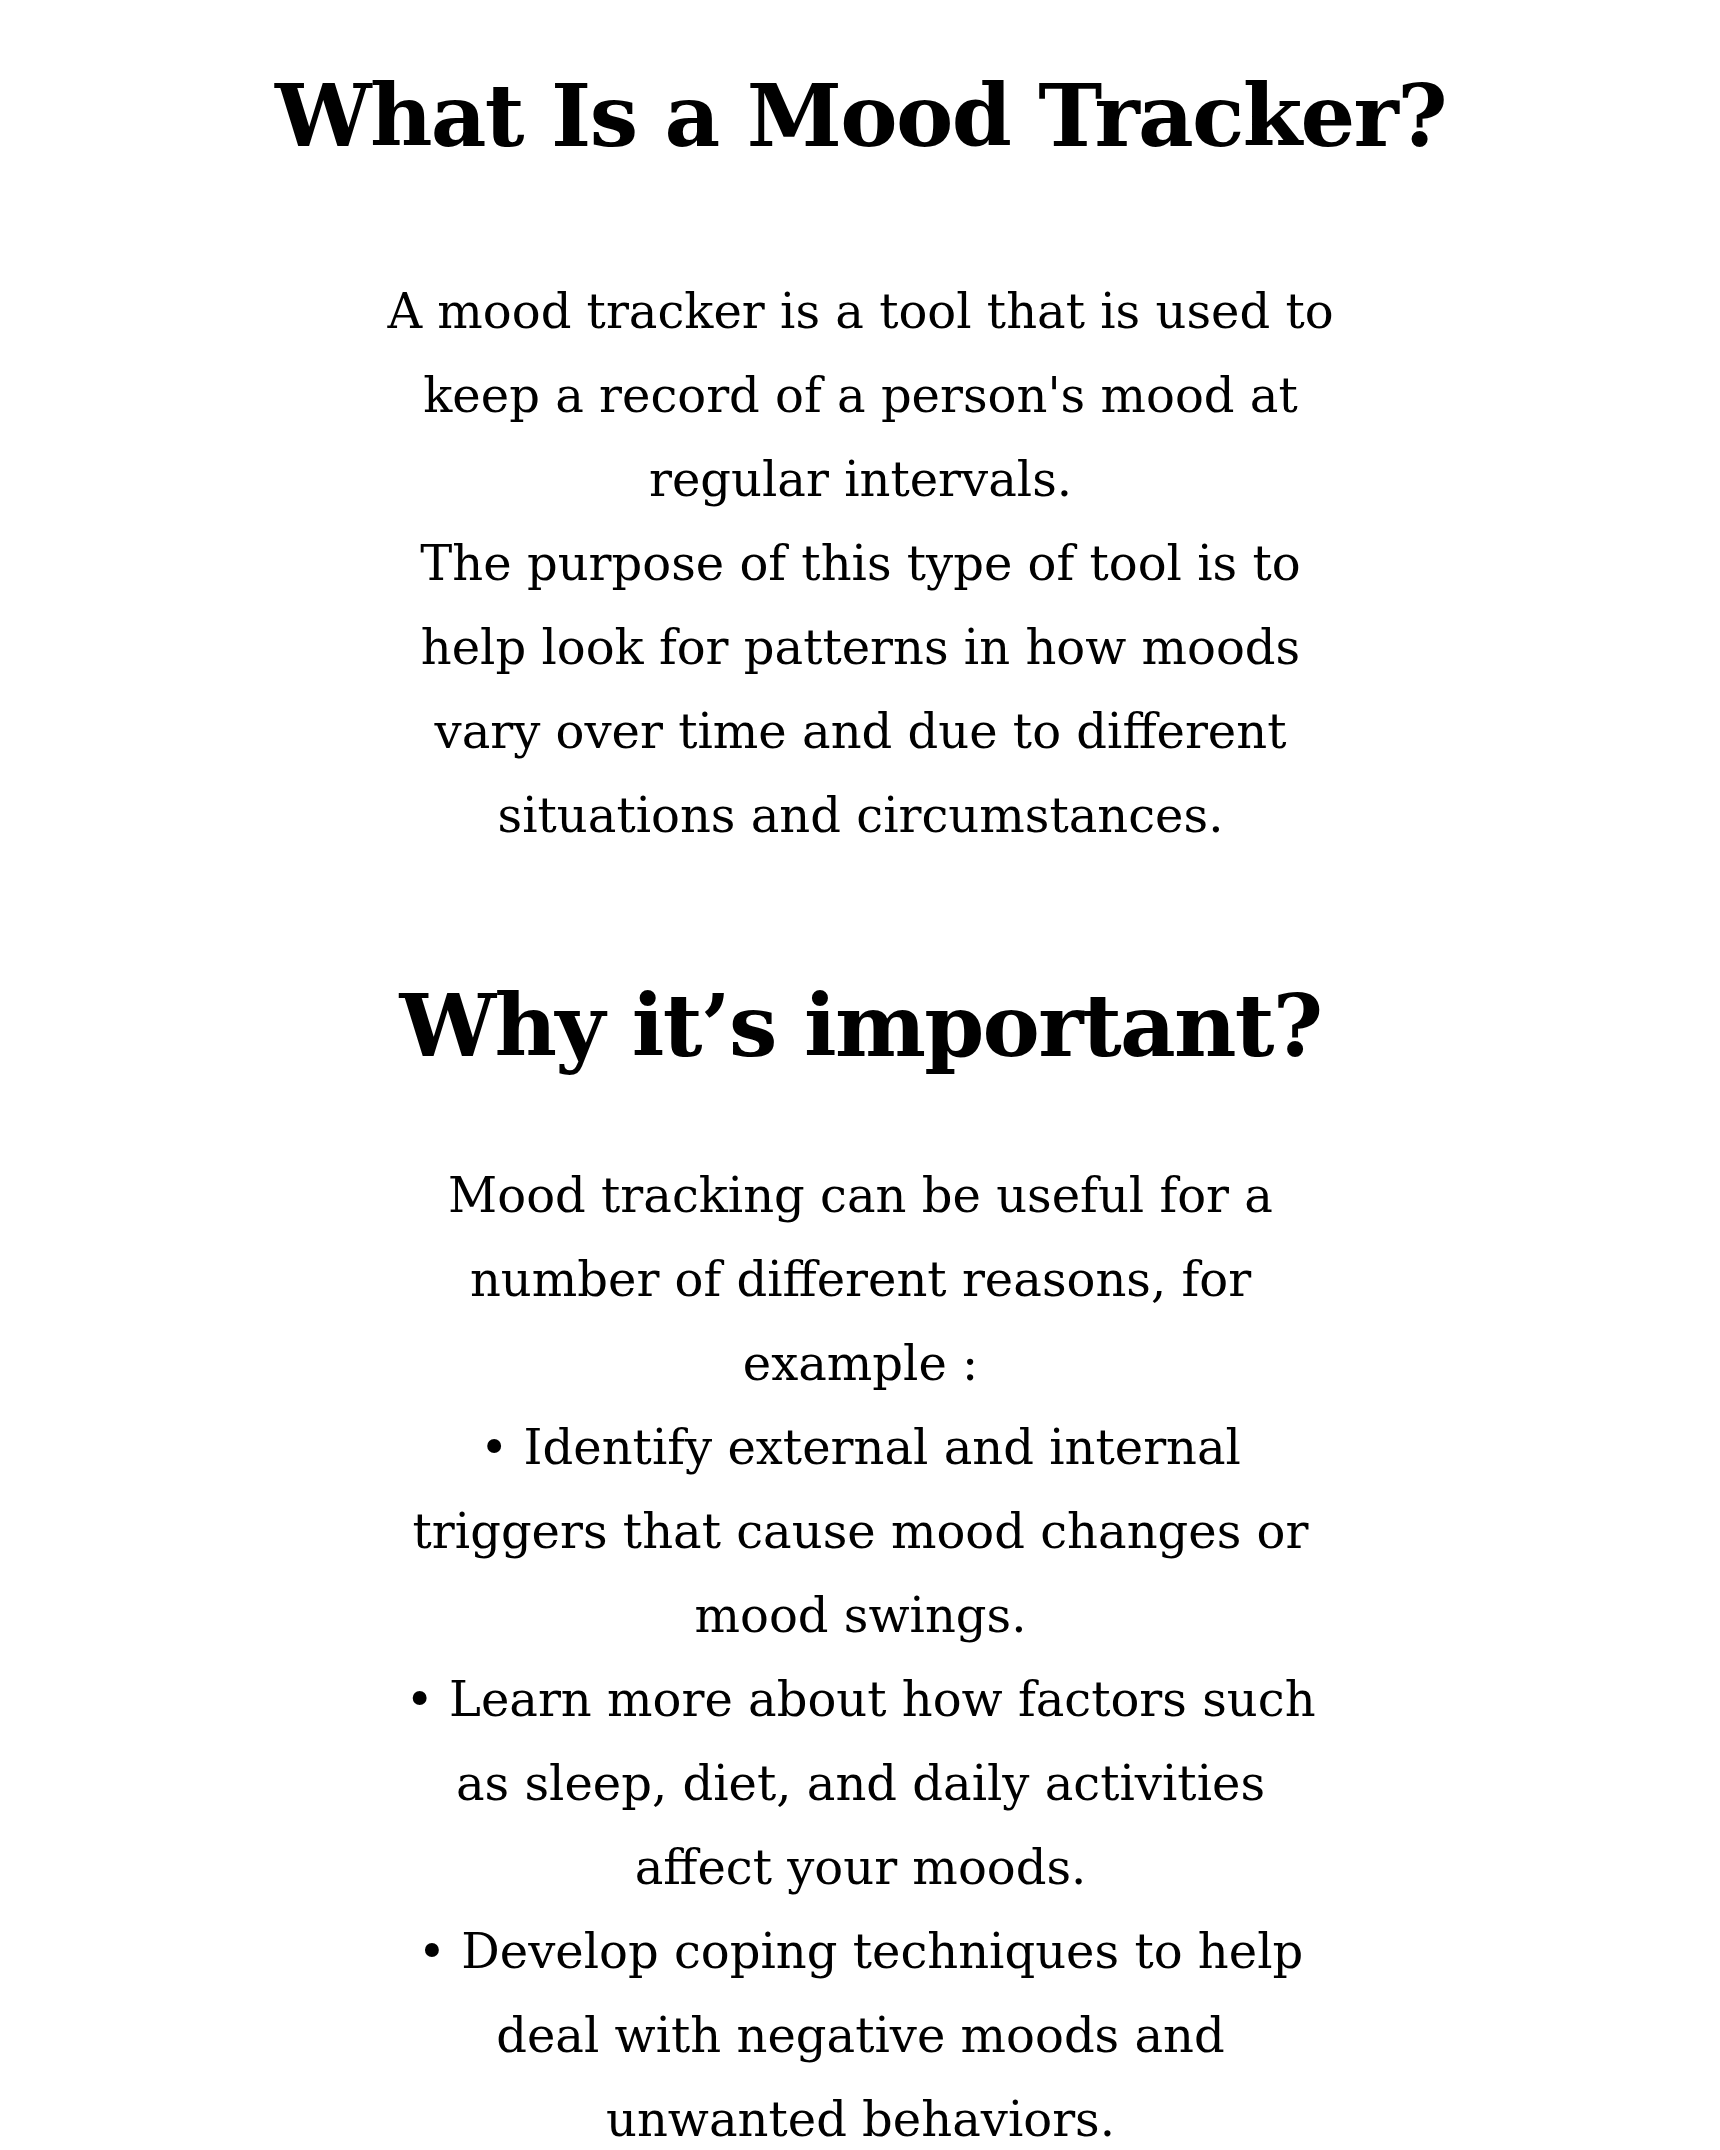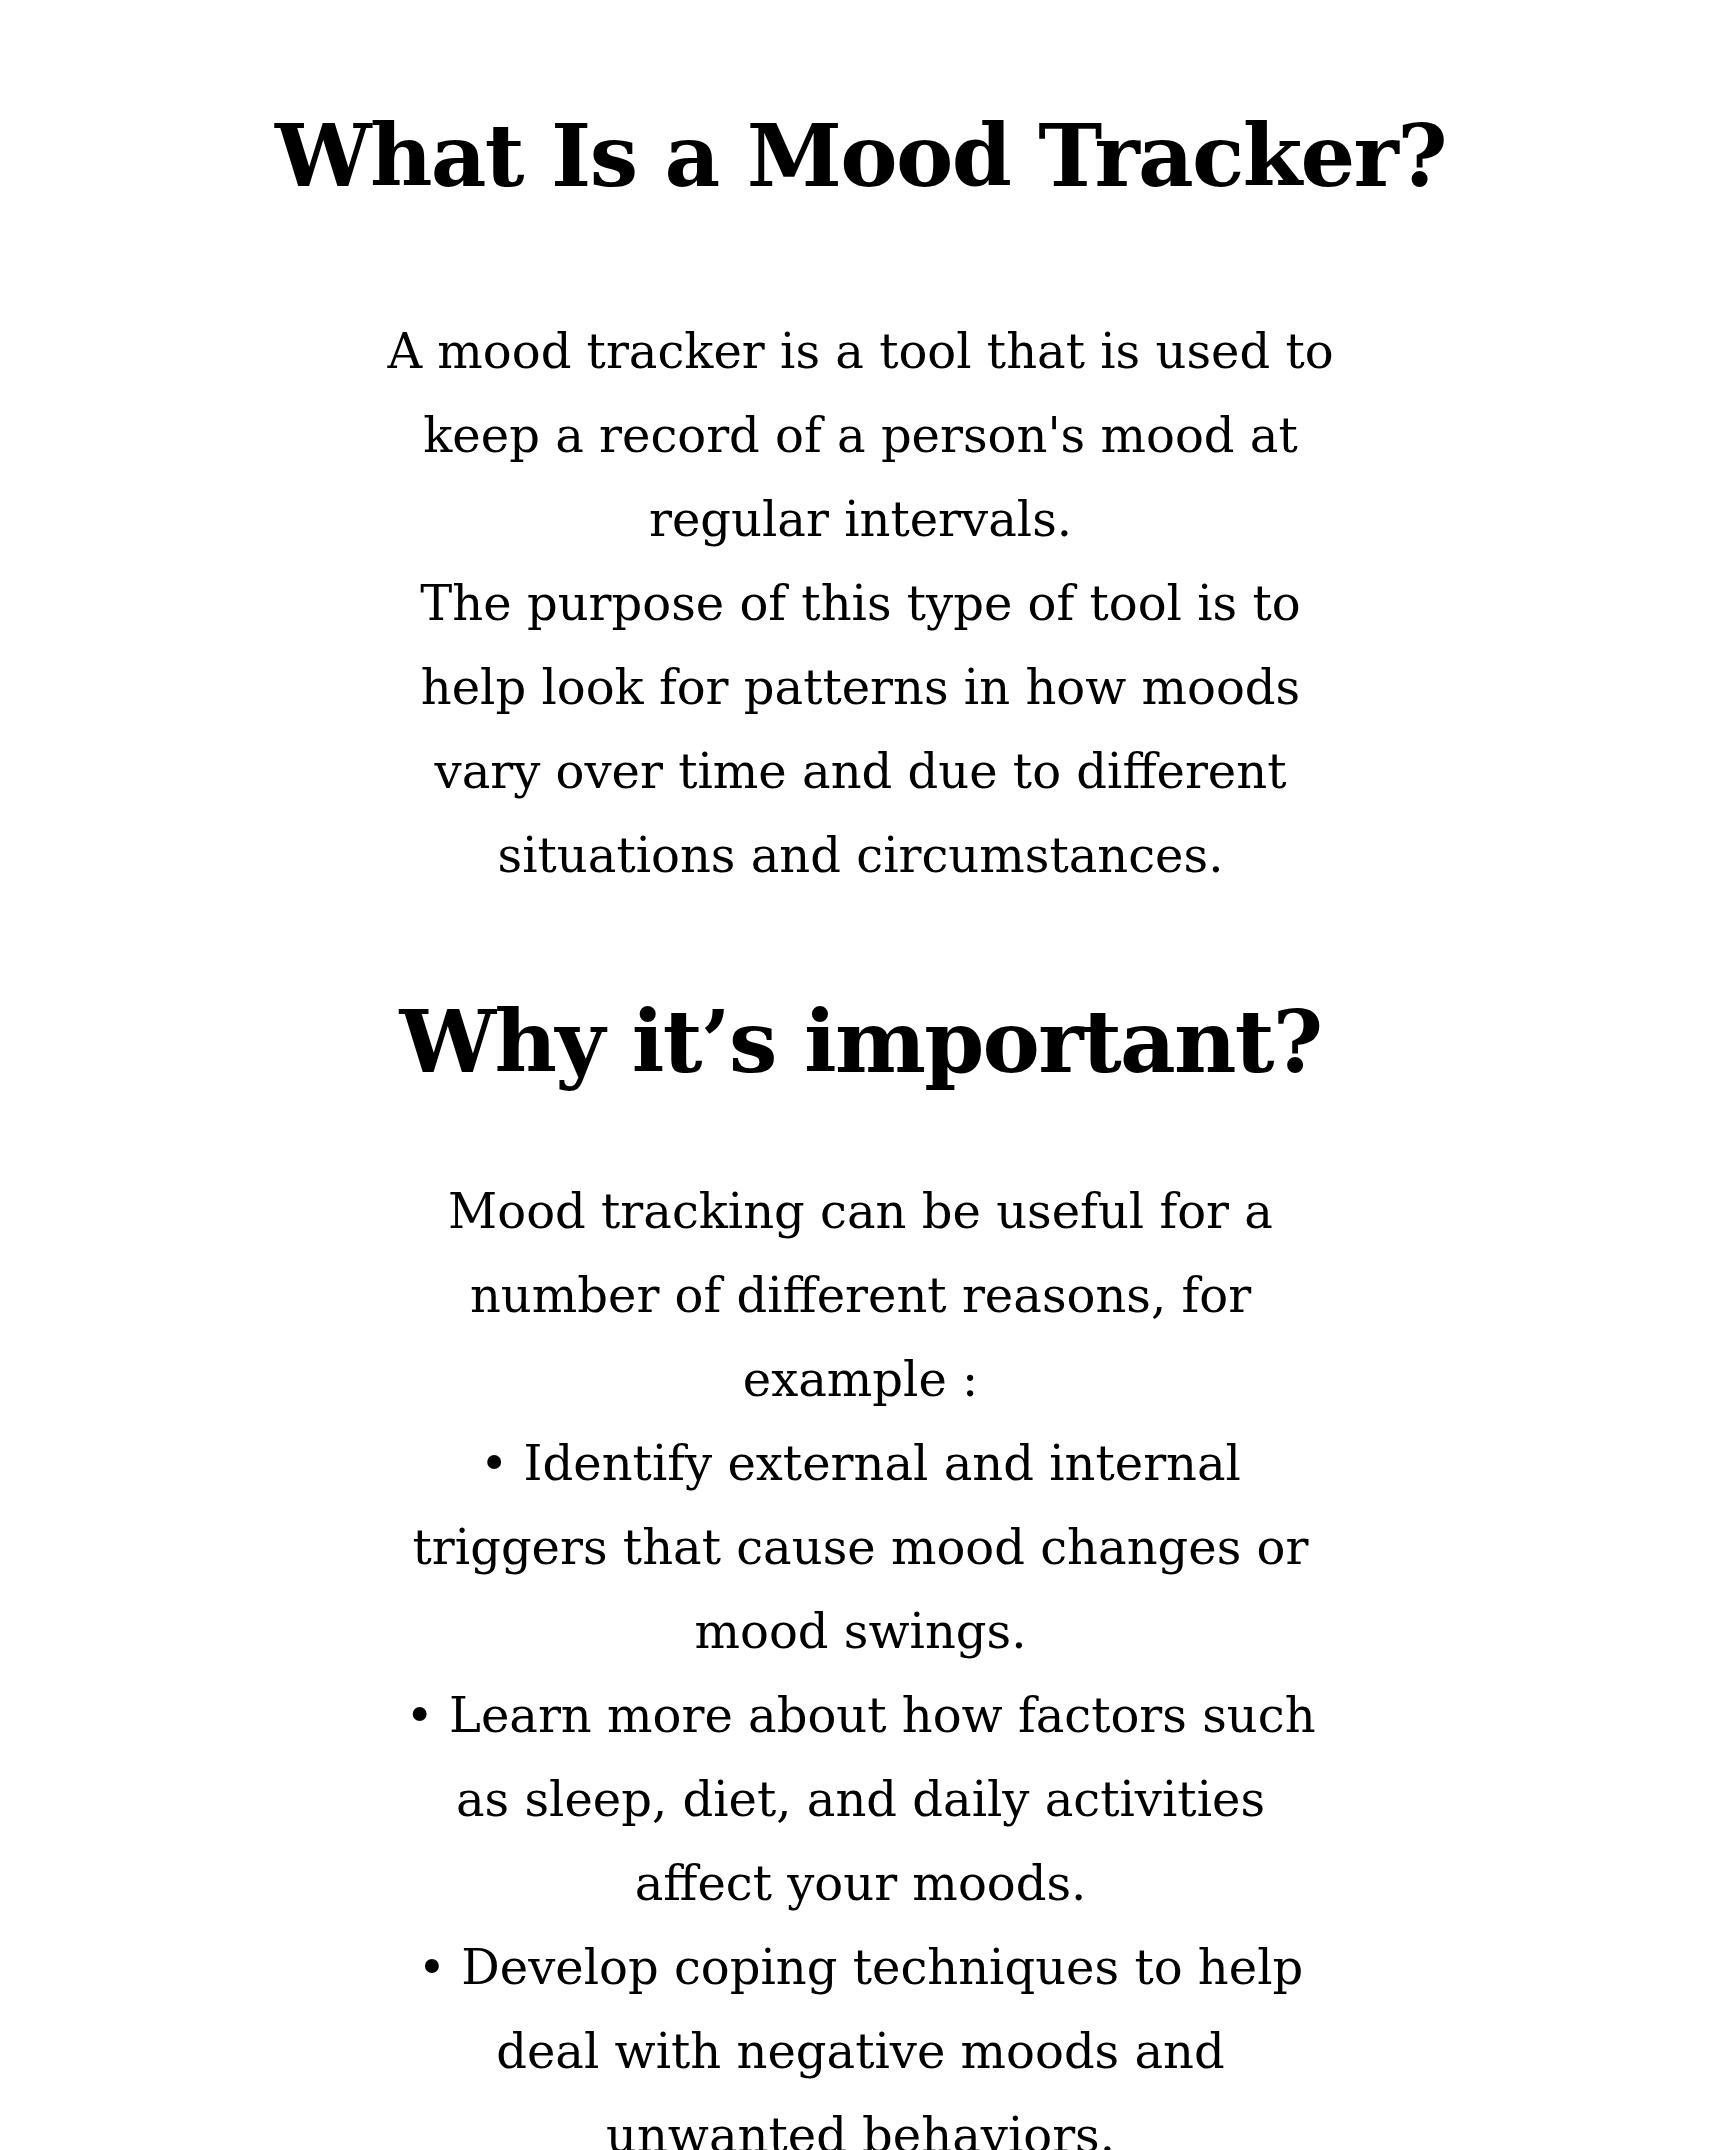--- a/index.html
+++ b/index.html
@@ -24,24 +24,24 @@
   }
   .section-title {
     font-family: "DejaVu Serif", serif;
     font-weight: 700;
     font-size: 86px;
     line-height: 1.15;
     letter-spacing: -1.7px;
     white-space: nowrap;
   }
   .title-1 {
-    margin-top: 107px;
+    margin-top: 67px;
   }
   .title-2 {
-    margin-top: 96px;
+    margin-top: 120px;
     text-align: right;
   }
   .section-body {
     font-family: "DejaVu Serif", serif;
     font-size: 48px;
     line-height: 84px;
     white-space: pre-line;
     max-width: 1290px;
   }
   .body-1 {

